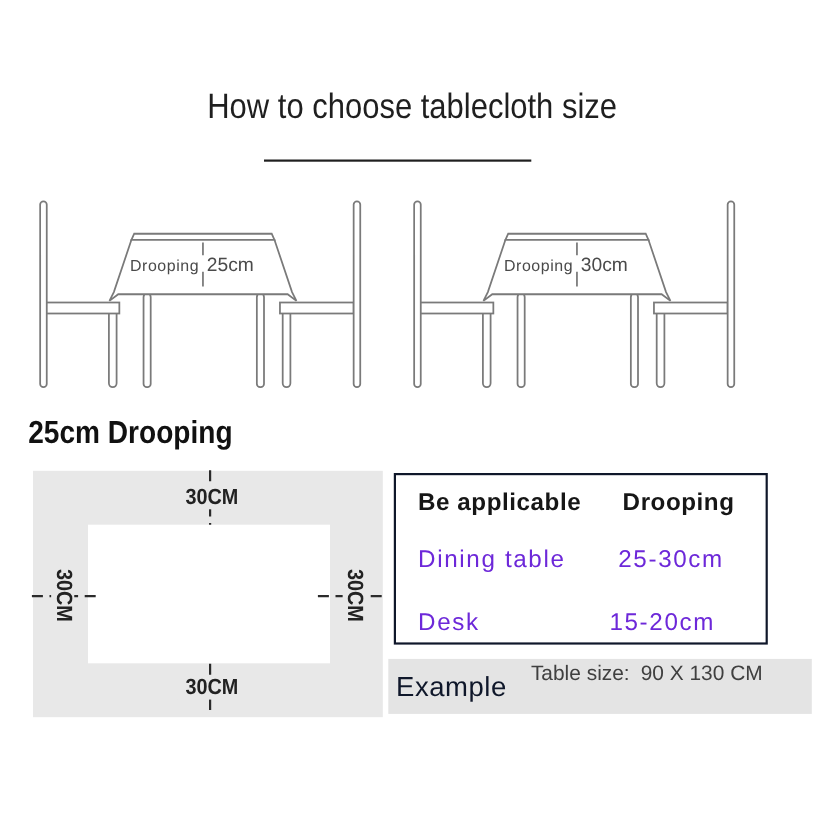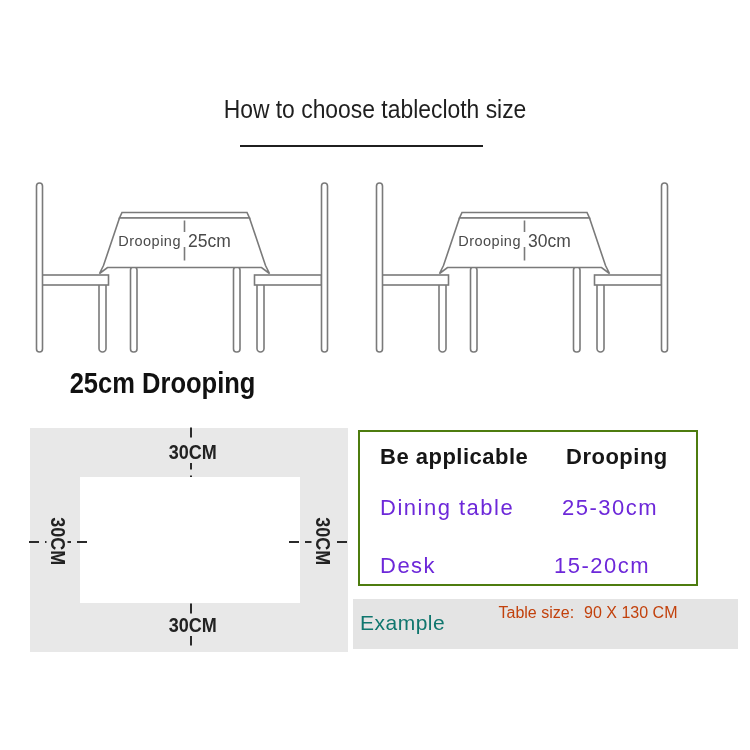--- a/index.html
+++ b/index.html
@@ -3,54 +3,54 @@
 <meta charset="utf-8">
 <style>
   html,body{margin:0;padding:0;background:#fff;}
   #canvas{
     position:relative;width:750px;height:750px;background:#ffffff;
     font-family:"Liberation Sans","DejaVu Sans",sans-serif;overflow:hidden;
   }
   .abs{position:absolute;}
   .squeeze{display:inline-block;transform:scaleX(.88);transform-origin:center;}
   
-  #title{left:0;top:94px;width:750px;text-align:center;font-size:26px;
+  #title{left:0;top:78px;width:750px;text-align:center;font-size:32px;
          color:#1f1f1f;font-weight:400;white-space:nowrap;}
   #title-underline{left:240px;top:145px;width:243px;height:2px;background:#1f1f1f;}
   
   #scene-svg{left:0;top:175px;}
   
-  .caption{top:367px;width:300px;text-align:center;font-size:29px;font-weight:700;
+  .caption{top:378px;width:300px;text-align:left;font-size:29px;font-weight:700;
            color:#111;white-space:nowrap;}
   #caption-left{left:13px;}
   #caption-right{left:312px;}
   
   #panel{left:30px;top:428px;width:318px;height:224px;background:#e8e8e8;}
   #tabletop{left:80px;top:477px;width:220px;height:126px;background:#ffffff;}
   #dash-svg{left:0;top:420px;}
   .cm-label{width:64px;height:21px;background:#e8e8e8;color:#222;
             font-size:20px;font-weight:700;text-align:center;line-height:21px;
             white-space:nowrap;}
   .cm-label .squeeze{transform:scaleX(.9);}
   #cm-top{left:161px;top:442px;}
   #cm-bottom{left:161px;top:615px;}
   #cm-left{left:25px;top:531px;transform:rotate(90deg);}
   #cm-right{left:290px;top:531px;transform:rotate(90deg);}
   
-  #spec-box{left:358px;top:430px;width:340px;height:156px;border:2px solid #4d7c0f;
+  #spec-box{left:358px;top:430px;width:340px;height:156px;border:2px solid #0f172a;
             background:#fff;box-sizing:border-box;}
   .spec-cell{position:absolute;white-space:nowrap;}
   .spec-head{font-size:22px;font-weight:700;color:#161616;letter-spacing:.5px;}
   .spec-row{font-size:22px;font-weight:400;color:#6d28d9;letter-spacing:1.5px;}
   
   #example-box{left:353px;top:599px;width:385px;height:50px;background:#e4e4e4;}
-  #example-label{position:absolute;left:7px;top:12px;font-size:21px;color:#0f766e;
+  #example-label{position:absolute;left:7px;top:12px;font-size:25px;color:#0f172a;
                  letter-spacing:.5px;}
   #example-lines{position:absolute;left:90px;top:2px;width:290px;text-align:center;
-                 color:#c2410c;font-size:16px;line-height:23px;white-space:nowrap;}
+                 color:#404040;font-size:19px;line-height:23px;white-space:nowrap;}
   .ex-gap{margin-right:10px;}
 </style>
 </head>
 <body>
 
 <div id="canvas">
 
   <div id="title" class="abs"><span class="squeeze">How to choose tablecloth size</span></div>
   <div id="title-underline" class="abs"></div>
 

